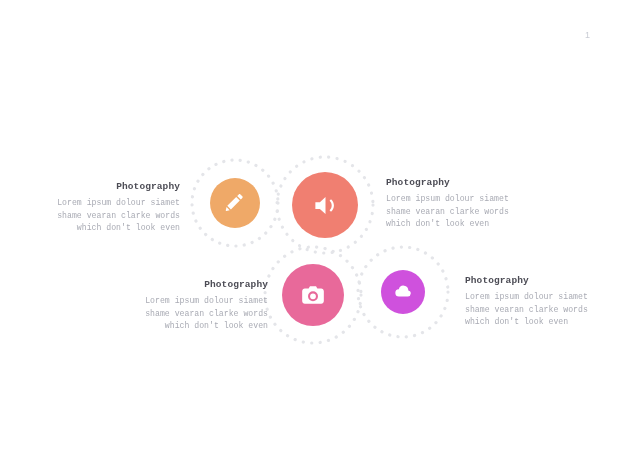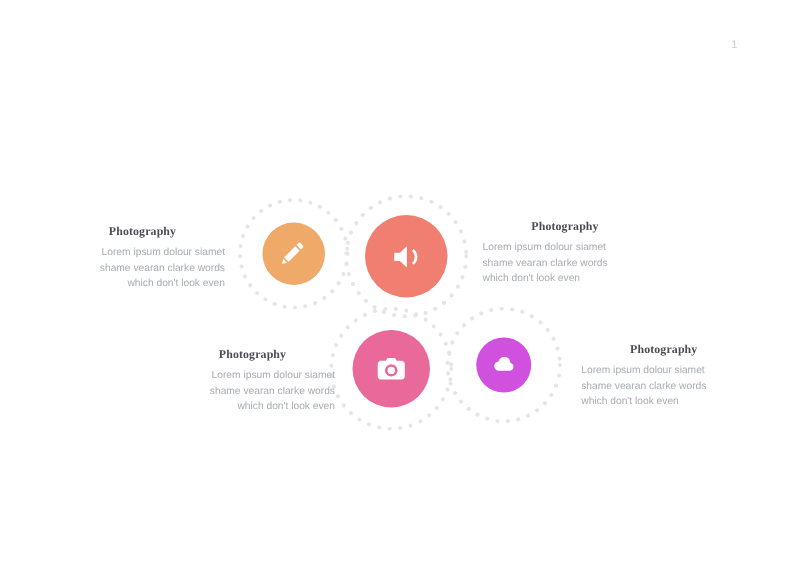--- a/index.html
+++ b/index.html
@@ -68,30 +68,29 @@
     width: 132px;
   }
   .tblock.right-align { text-align: right; }
   .tblock.left-align  { text-align: left; }
 
   .tblock h3 {
     margin: 0 0 5px 0;
     font-size: 9.5px;
     font-weight: bold;
     color: #4c4c55;
-    font-family: Liberation Serif, serif;
+    font-family: Liberation Mono, monospace;
     letter-spacing: 0.1px;
-    text-align: center;
   }
   .tblock p {
     margin: 0;
     font-size: 8.2px;
     line-height: 1.55;
     color: #a9abb4;
-    font-family: Liberation Sans, sans-serif;
+    font-family: Liberation Mono, monospace;
   }
   .tblock p span { display: block; }
 </style>
 </head>
 <body>
 
 <div class="slide">
 
   <div class="page-number">1</div>
 

